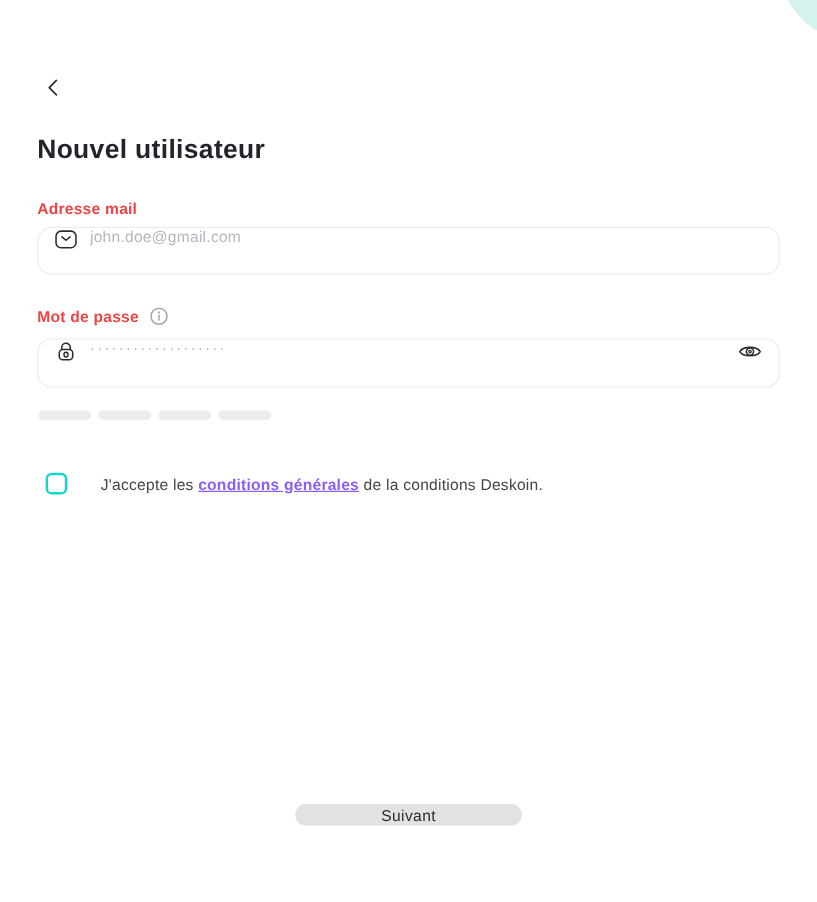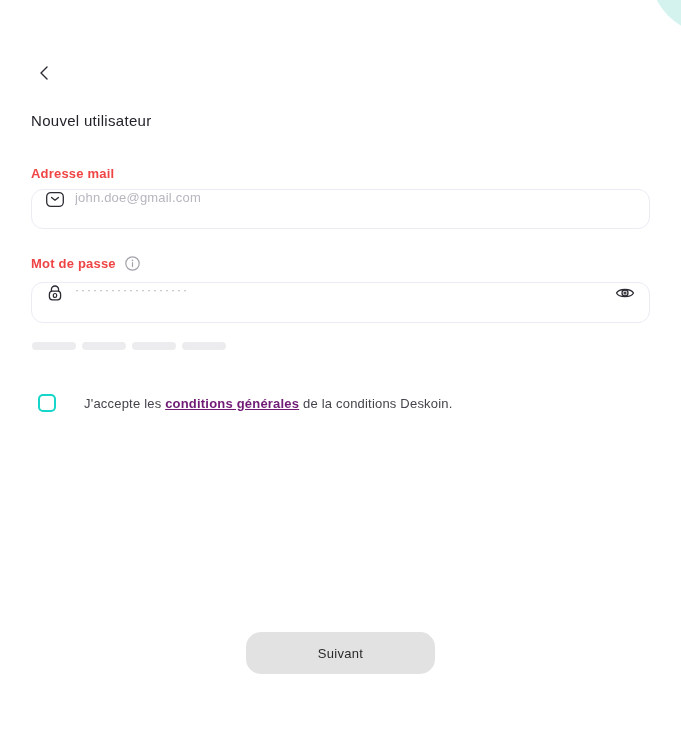--- a/index.html
+++ b/index.html
@@ -18,21 +18,21 @@
     background:#d5f3ee;
   }
   .back-btn {
     position:absolute; left:33px; top:62px;
     width:22px; height:22px;
     background:none; border:none; cursor:pointer;
     display:flex; align-items:center; justify-content:center;
   }
   .page-title {
     position:absolute; left:31px; top:112px;
-    font-size:15px; font-weight:400; letter-spacing:.3px;
+    font-size:22px; font-weight:700; letter-spacing:.3px;
     color:#23232b;
   }
   .field-label {
     position:absolute; left:31px;
     font-size:13px; font-weight:600; letter-spacing:.2px;
     color:#ef4444;
   }
   .label-email { top:166px; }
   .label-password-row {
     position:absolute; left:31px; top:256px;
@@ -77,26 +77,26 @@
   .checkbox {
     width:18px; height:18px; border:2px solid #15d6c8;
     border-radius:5px; background:#ffffff; cursor:pointer;
     flex:0 0 auto;
   }
   .terms-text {
     margin-left:28px;
     font-size:13px; letter-spacing:.2px; color:#44444c;
   }
   .terms-link {
-    font-weight:700; color:#701a75;
+    font-weight:700; color:#8b5cf6;
     text-decoration:underline; cursor:pointer;
   }
   .submit-btn {
-    position:absolute; left:246px; top:632px;
-    width:189px; height:42px; border:none; border-radius:15px;
+    position:absolute; left:246px; top:670px;
+    width:189px; height:18px; border:none; border-radius:15px;
     background:#e2e2e2; color:#2b2b2b;
     font-family:"Liberation Sans", sans-serif;
     font-size:13px; font-weight:500; letter-spacing:.3px;
     cursor:pointer;
   }
   svg { display:block; }
 </style>
 </head>
 <body>
 

